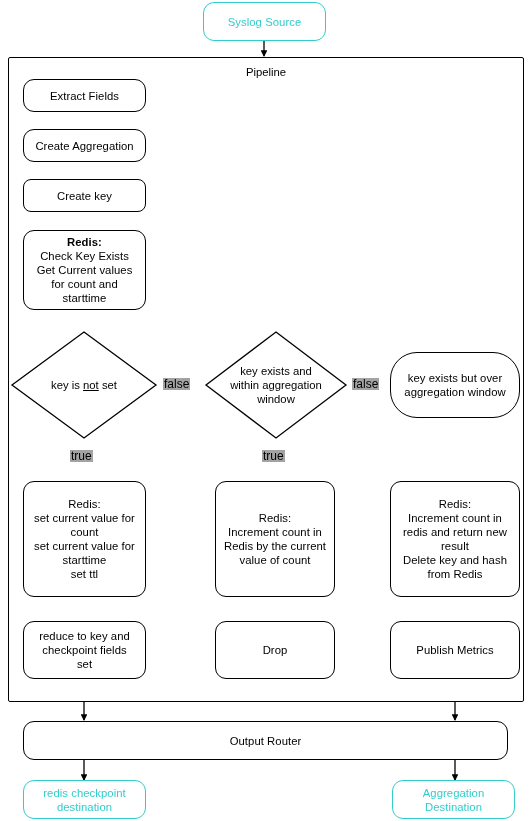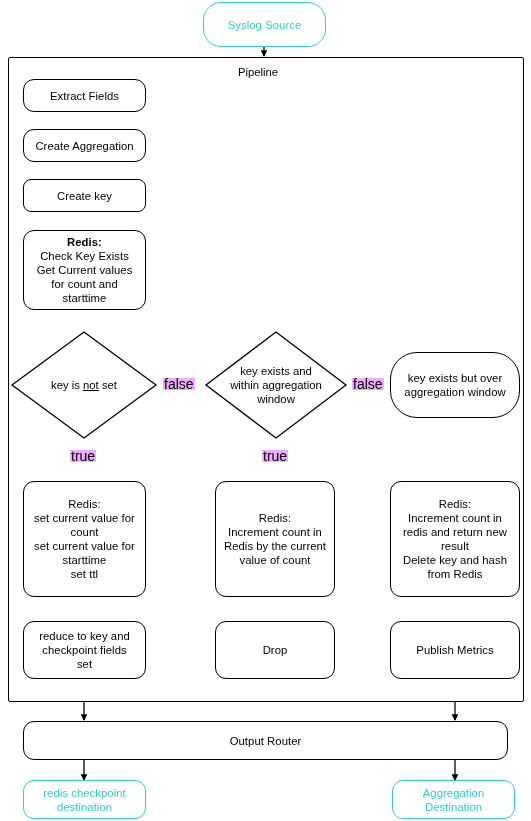--- a/index.html
+++ b/index.html
@@ -71,24 +71,24 @@
     justify-content: center;
     text-align: center;
     font-size: 11.3px;
     line-height: 14px;
     color: #000000;
     pointer-events: none;
   }
   .diamond-label .inner { padding: 0 14px; }
   .edge-label {
     position: absolute;
-    font-size: 14px;
+    font-size: 12px;
     line-height: 12px;
     color: #000000;
-    background: #f0abfc;
+    background: #a3a3a3;
     text-align: center;
     white-space: nowrap;
     padding: 0 1px;
   }
   #edges {
     position: absolute;
     top: 0; left: 0;
     width: 531px;
     height: 821px;
     pointer-events: none;
@@ -140,26 +140,26 @@
       <path d="M 84 679 L 84 720"></path>
 
       <path d="M 455 679 L 455 720"></path>
 
       <path d="M 84 760 L 84 780"></path>
 
       <path d="M 455 760 L 455 780"></path>
     </g>
   </svg>
 
-  <div class="node cyan" style="left:203px; top:2px; width:123px; height:45px;border-radius:18px;">
+  <div class="node cyan" style="left:203px; top:2px; width:123px; height:39px;">
     <span class="txt">Syslog Source</span>
   </div>
 
   <div class="container-box" style="left:8px; top:57px; width:516px; height:645px;"></div>
-  <div class="container-label" style="left:0; top:65px; width:516px;">Pipeline</div>
+  <div class="container-label" style="left:8px; top:65px; width:516px;">Pipeline</div>
 
   <div class="node" style="left:23px; top:79px; width:123px; height:33px;">
     <span class="txt">Extract Fields</span>
   </div>
 
   <div class="node" style="left:23px; top:129px; width:123px; height:33px;">
     <span class="txt">Create Aggregation</span>
   </div>
 
   <div class="node" style="left:23px; top:179px; width:123px; height:33px;border-radius:8px;">

